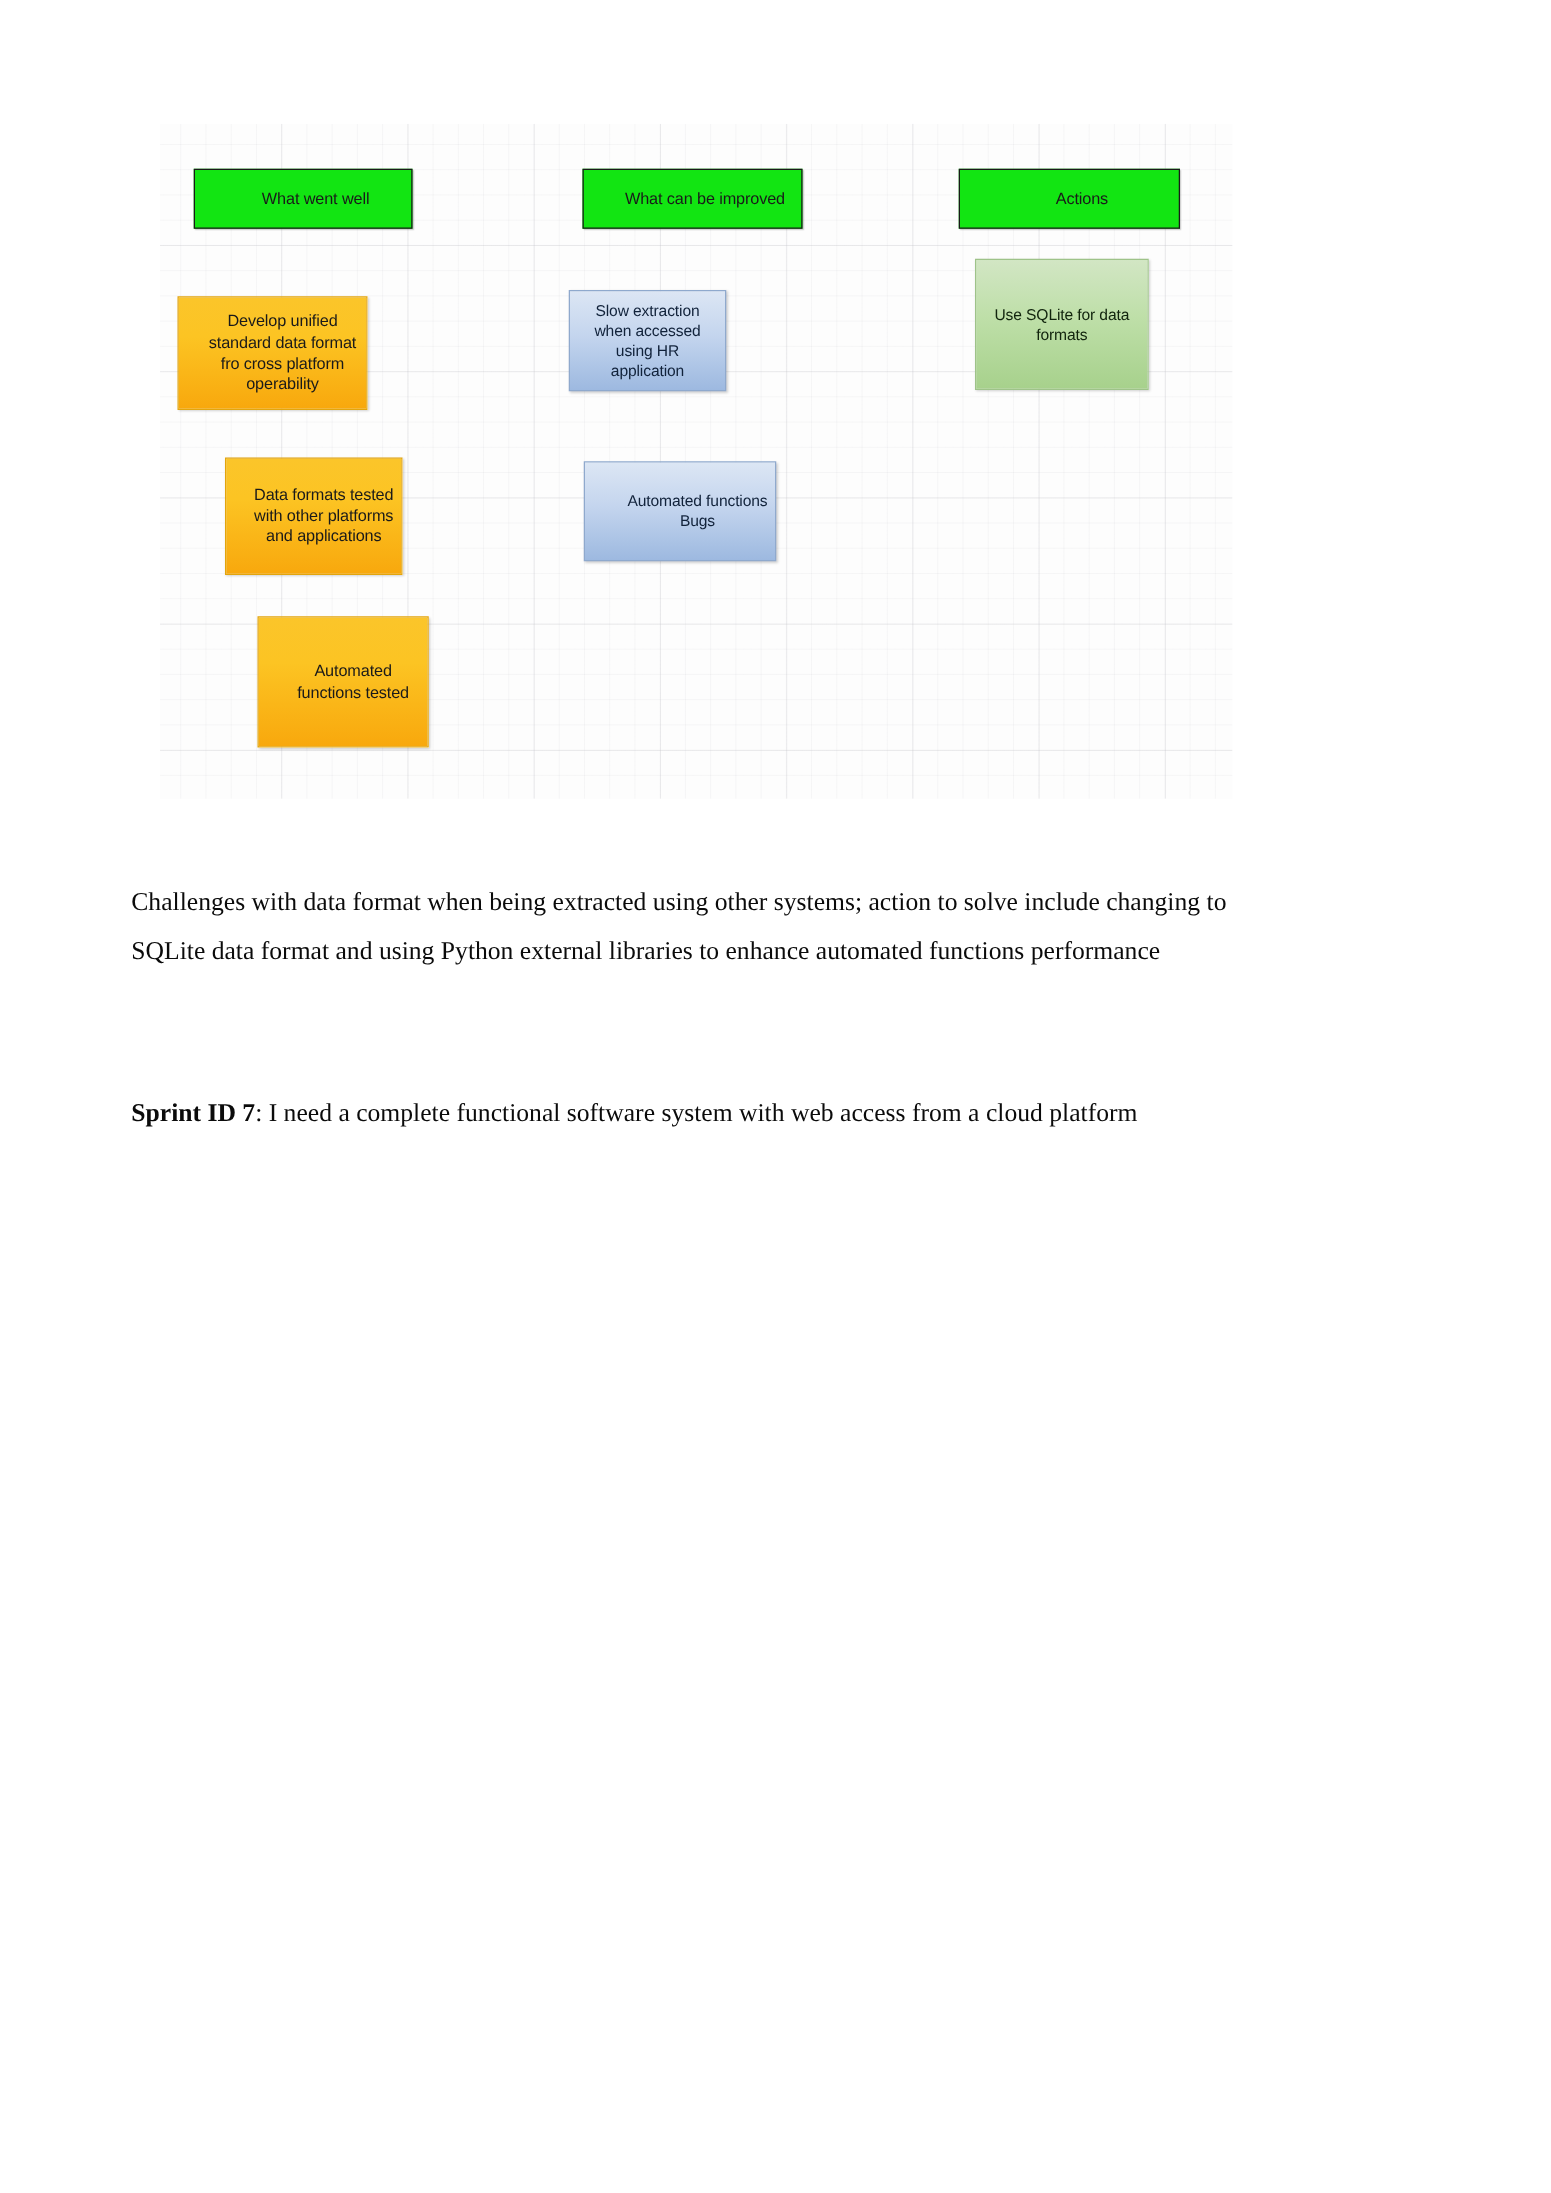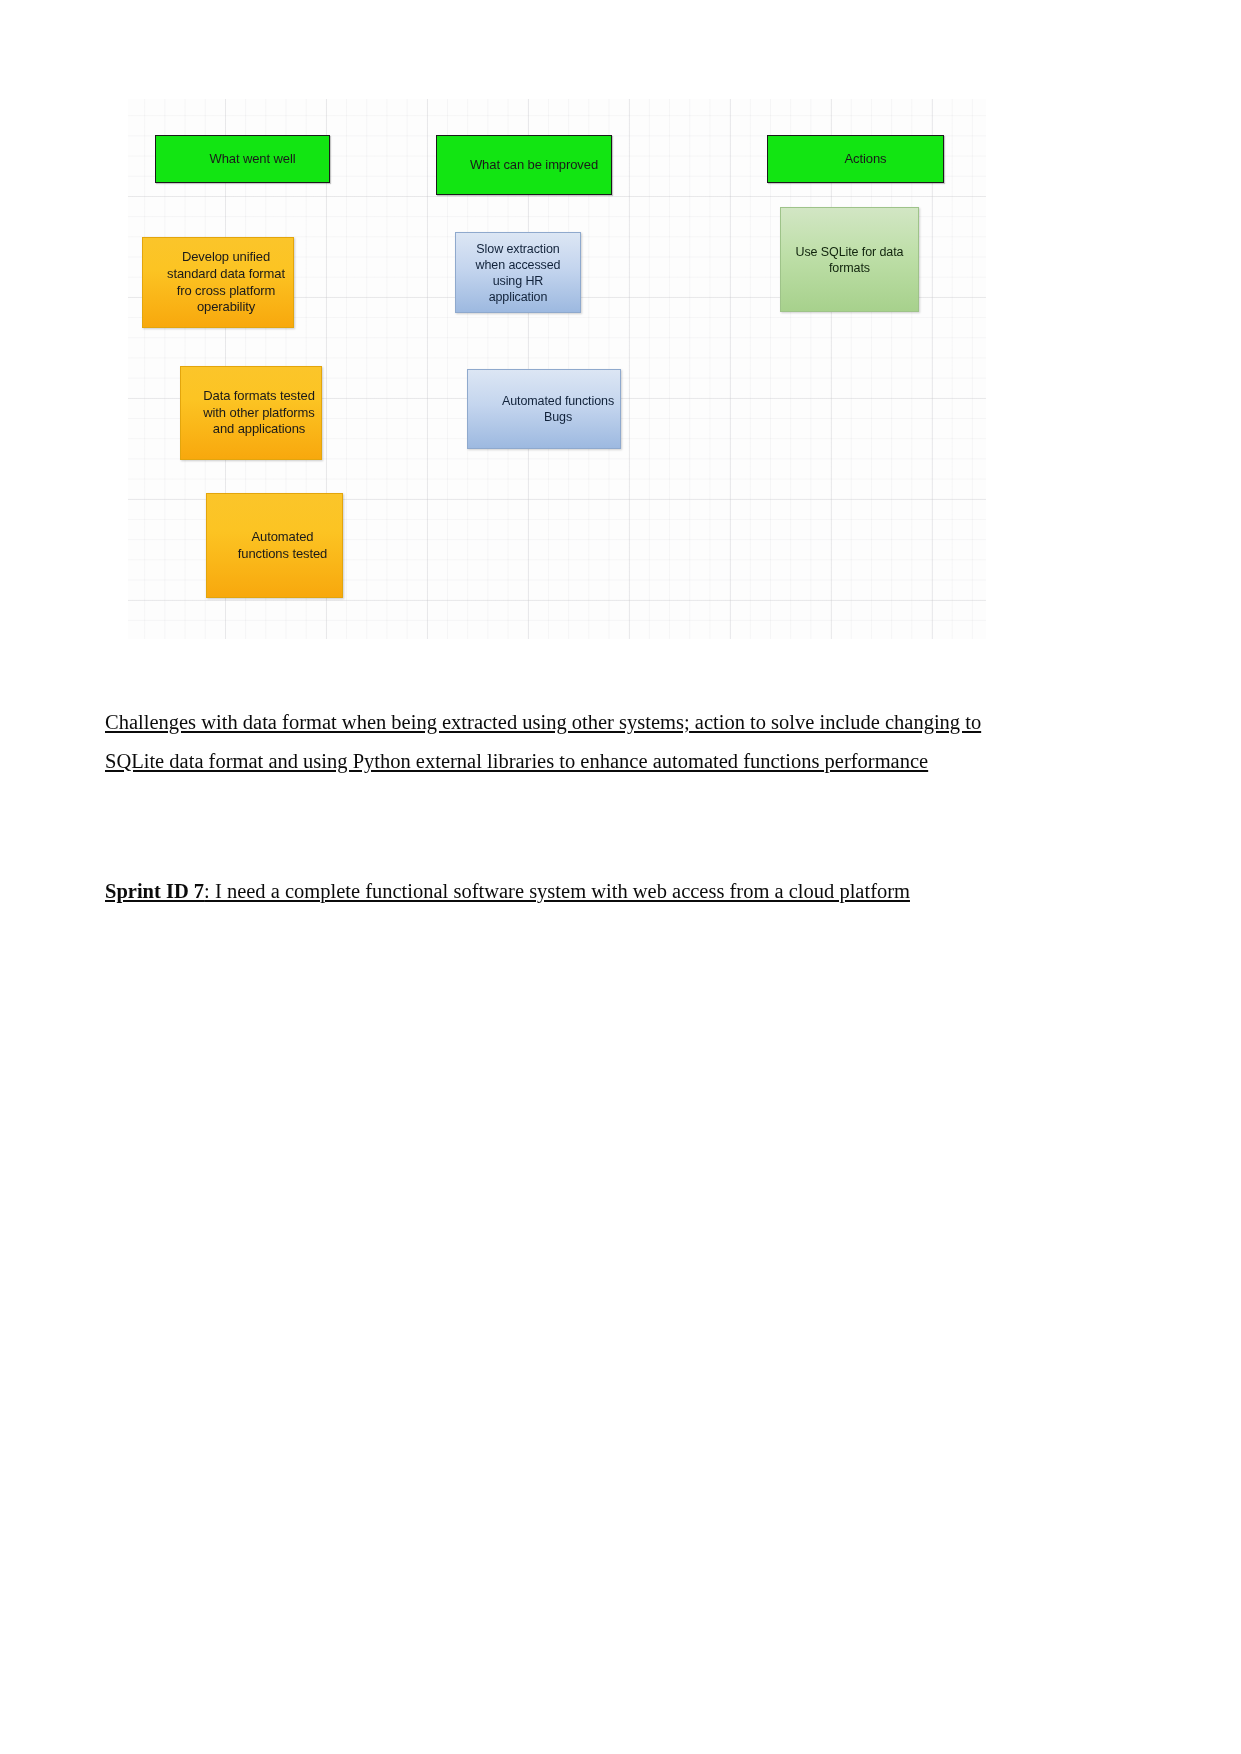--- a/index.html
+++ b/index.html
@@ -107,38 +107,37 @@
   
   .body-text {
     position: absolute;
     left: 105px;
     width: 893px;
     font-family: "Liberation Serif", serif;
     font-size: 20.5px;
     line-height: 39px;
     color: #0b0b0b;
     text-align: left;
-    text-decoration: underline;
   }
   .para-1 { top: 682px; }
   .para-2 { top: 836px; margin-top: 36px; }
   .bold { font-weight: bold; }
 </style>
 </head>
 <body>
 
 <div class="page">
 
   <div class="diagram-figure">
     <div class="diagram-grid"></div>
     <div class="diagram-inner">
 
       <div class="node header" style="left:27px; top:36px; width:175px; height:48px;">What went well</div>
 
-      <div class="node header" style="left:308px; top:36px; width:176px; height:60px;">What can be improved</div>
+      <div class="node header" style="left:338px; top:36px; width:176px; height:48px;">What can be improved</div>
 
       <div class="node header" style="left:639px; top:36px; width:177px; height:48px;">Actions</div>
 
       <div class="node orange" style="left:14px; top:138px; width:152px; height:91px;">Develop unified
 standard data format
 fro cross platform
 operability</div>
 
       <div class="node orange" style="left:52px; top:267px; width:142px; height:94px;">Data formats tested
 with other platforms

